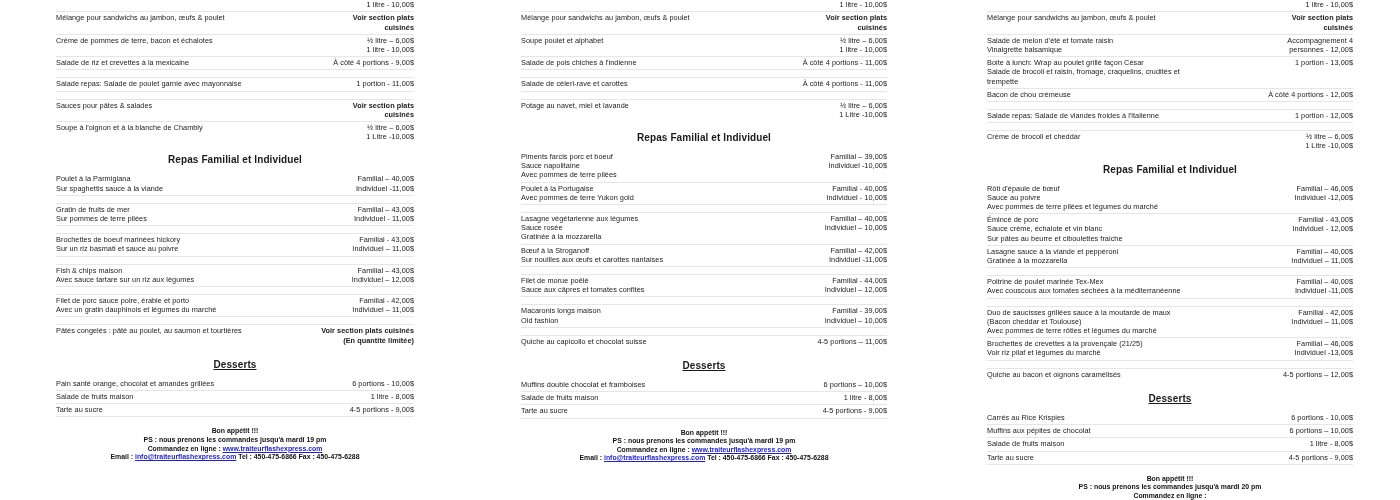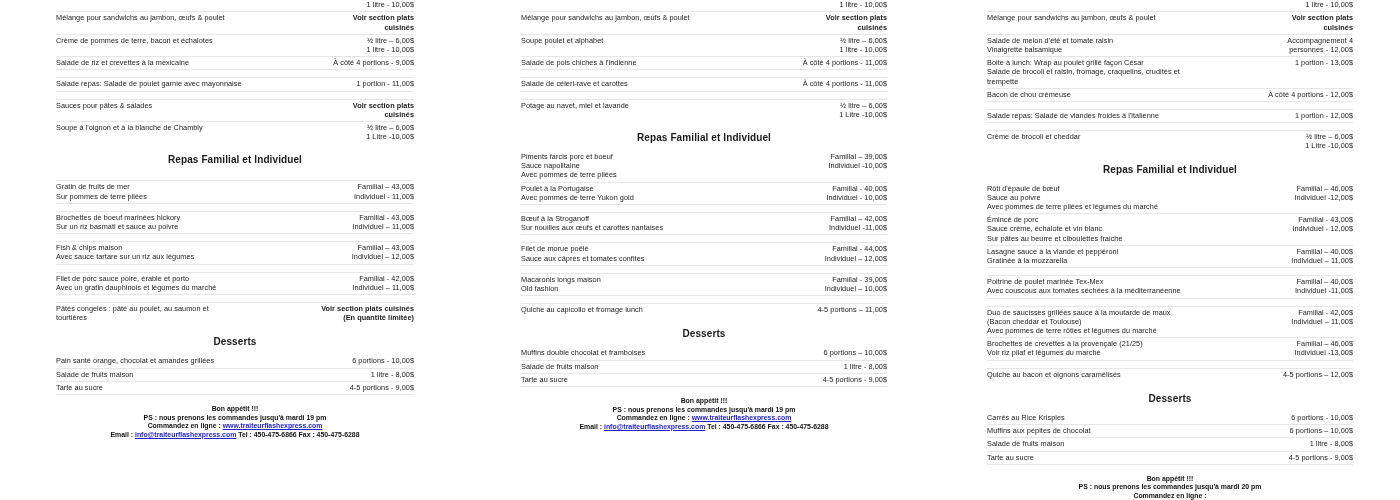--- a/index.html
+++ b/index.html
@@ -66,21 +66,21 @@
   }
 
   .section-title {
     text-align: center;
     font-weight: bold;
     font-size: 10px;
     line-height: 10px;
     margin: 12px 0 8px 0;
     letter-spacing: 0.1px;
   }
-  .section-title.desserts { margin: 13px 0 8px 0; }
+  .section-title.desserts { margin: 13px 0 8px 0; text-decoration: underline; }
 
   .end-rule {
     border-top: 1px solid #e6e6e6;
     height: 0;
     margin: 0;
   }
 
   .footer {
     text-align: center;
     font-weight: bold;
@@ -169,20 +169,30 @@
               <td class="price">
                 <span class="line">½ litre – 6,00$</span>
                 <span class="line">1 Litre -10,00$</span>
               </td>
             </tr>
           </tbody>
         </table>
       <div class="section-title">Repas Familial et Individuel</div>
       <table class="menu">
           <tbody>
+            <tr>
+              <td class="desc">
+                <span class="line">Poulet à la Parmigiana</span>
+                <span class="line">Sur spaghettis sauce à la viande</span>
+              </td>
+              <td class="price">
+                <span class="line">Familial – 40,00$</span>
+                <span class="line">Individuel -11,00$</span>
+              </td>
+            </tr>
             <tr class="spacer">
               <td colspan="2"></td>
             </tr>
             <tr>
               <td class="desc">
                 <span class="line">Gratin de fruits de mer</span>
                 <span class="line">Sur pommes de terre pilées</span>
               </td>
               <td class="price">
                 <span class="line">Familial – 43,00$</span>
@@ -367,20 +377,31 @@
               <td class="price">
                 <span class="line">Familial - 40,00$</span>
                 <span class="line">Individuel - 10,00$</span>
               </td>
             </tr>
             <tr class="spacer">
               <td colspan="2"></td>
             </tr>
             <tr>
               <td class="desc">
+                <span class="line">Lasagne végétarienne aux légumes</span>
+                <span class="line">Sauce rosée</span>
+                <span class="line">Gratinée à la mozzarella</span>
+              </td>
+              <td class="price">
+                <span class="line">Familial – 40,00$</span>
+                <span class="line">Individuel – 10,00$</span>
+              </td>
+            </tr>
+            <tr>
+              <td class="desc">
                 <span class="line">Bœuf à la Stroganoff</span>
                 <span class="line">Sur nouilles aux œufs et carottes nantaises</span>
               </td>
               <td class="price">
                 <span class="line">Familial – 42,00$</span>
                 <span class="line">Individuel -11,00$</span>
               </td>
             </tr>
             <tr class="spacer">
               <td colspan="2"></td>
@@ -406,21 +427,21 @@
               <td class="price">
                 <span class="line">Familial - 39,00$</span>
                 <span class="line">Individuel – 10,00$</span>
               </td>
             </tr>
             <tr class="spacer">
               <td colspan="2"></td>
             </tr>
             <tr>
               <td class="desc">
-                <span class="line">Quiche au capicollo et fromage lunch</span>
+                <span class="line">Quiche au capicollo et chocolat suisse</span>
               </td>
               <td class="price">
                 <span class="line">4-5 portions – 11,00$</span>
               </td>
             </tr>
           </tbody>
         </table>
       <div class="section-title desserts">Desserts</div>
       <table class="menu">
           <tbody>

